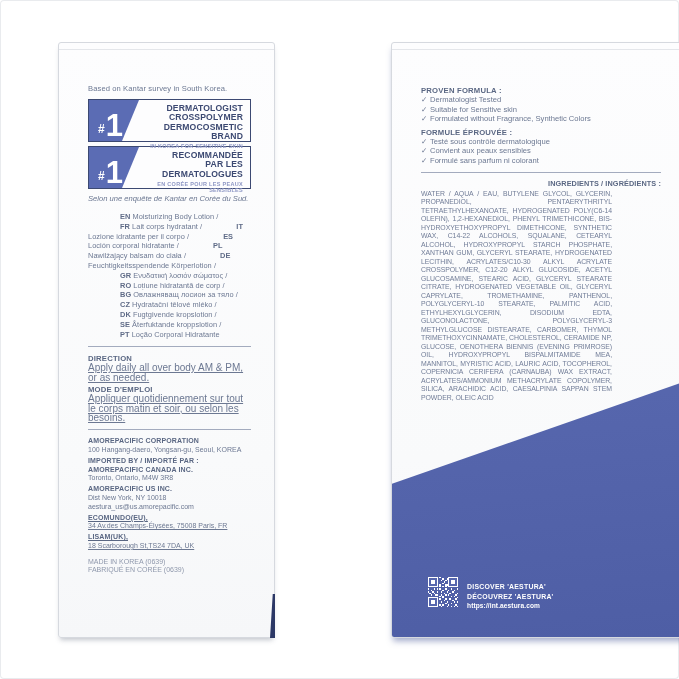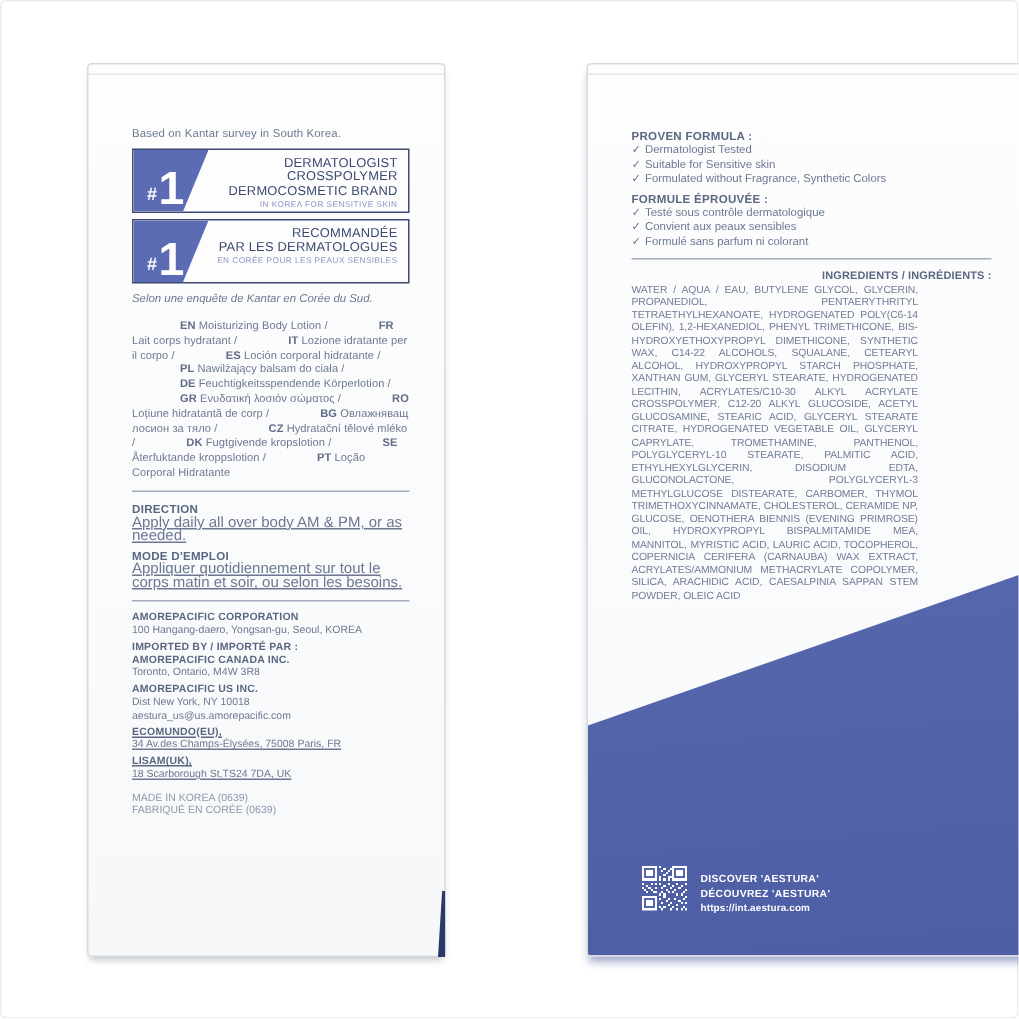--- a/index.html
+++ b/index.html
@@ -1,36 +1,36 @@
 <!DOCTYPE html>
 <html><head>
 <meta charset="utf-8">
 <style>
   html,body{margin:0;padding:0;background:#fff;}
   body{width:679px;height:679px;overflow:hidden;font-family:"Liberation Sans","DejaVu Sans",sans-serif;}
   .stage{position:relative;width:679px;height:679px;background:#ffffff;box-shadow:inset 0 0 0 1px #e9ebee;border-radius:4px;}
 
   .box{position:absolute;top:42px;height:596px;background:linear-gradient(180deg,#fdfdfe 0%,#f9fafb 70%,#f6f7f9 100%);
        border:1px solid #d6d9df;border-radius:3px;box-sizing:border-box;}
-  .box.left{left:58px;width:239px;box-shadow:0 4px 5px -2px rgba(120,128,145,.45);}
+  .box.left{left:58px;width:217px;box-shadow:0 4px 5px -2px rgba(120,128,145,.45);}
   .box.right{left:391px;width:296px;box-shadow:0 5px 6px -2px rgba(70,85,150,.5);}
   .crease{position:absolute;top:6px;left:0;right:0;border-top:1px solid #e4e6ea;}
 
   .content{position:relative;z-index:2;}
   .left .content{padding:41px 23px 0 29px;color:#6c7892;}
   .right .content{padding:43px 25px 0 29px;color:#6c7892;}
 
   .kantar-en{margin:0 0 6px;font-size:7.6px;letter-spacing:.1px;}
   .badge{display:flex;border:1px solid #3c4972;height:41px;margin:0 0 4px;background:#fdfdfe;}
   .rank{width:50px;background:#5b6cb4;clip-path:polygon(0 0,100% 0,66% 100%,0 100%);
         color:#fff;display:flex;align-items:flex-end;justify-content:flex-start;padding:0 0 3px 9px;box-sizing:border-box;}
   .rank .hash{font-size:12px;font-weight:700;line-height:1;margin:0 1px 3px 0;}
   .rank .one{font-size:31px;font-weight:700;line-height:.82;}
   .badge-text{flex:1;text-align:right;padding:4px 7px 0 0;color:#3c4972;}
-  .badge-text p{margin:0;font-size:8.6px;line-height:9.4px;font-weight:400;letter-spacing:.15px;text-align:right;}
+  .badge-text p{margin:0;font-size:8.6px;line-height:9.4px;font-weight:700;letter-spacing:.15px;text-align:right;}
   .badge-sub{margin:1.5px 0 0 !important;font-size:5.5px !important;line-height:6px !important;color:#8d96c4 !important;letter-spacing:.3px !important;}
 
   .kantar-fr{margin:5px 0 9px;font-size:7.6px;font-style:italic;}
   .langs{margin:0;font-size:7.4px;line-height:9.8px;letter-spacing:.05px;}
   .langs b{font-weight:700;color:#5f6b87;margin-left:32px;}
 
   .rule{border:none;border-top:1px solid #a3abbe;margin:7px 0;}
   .right .rule{margin:6px 0 6px;}
 
   .blk-title{margin:0;font-size:7.7px;font-weight:700;color:#5a6783;letter-spacing:.2px;}

